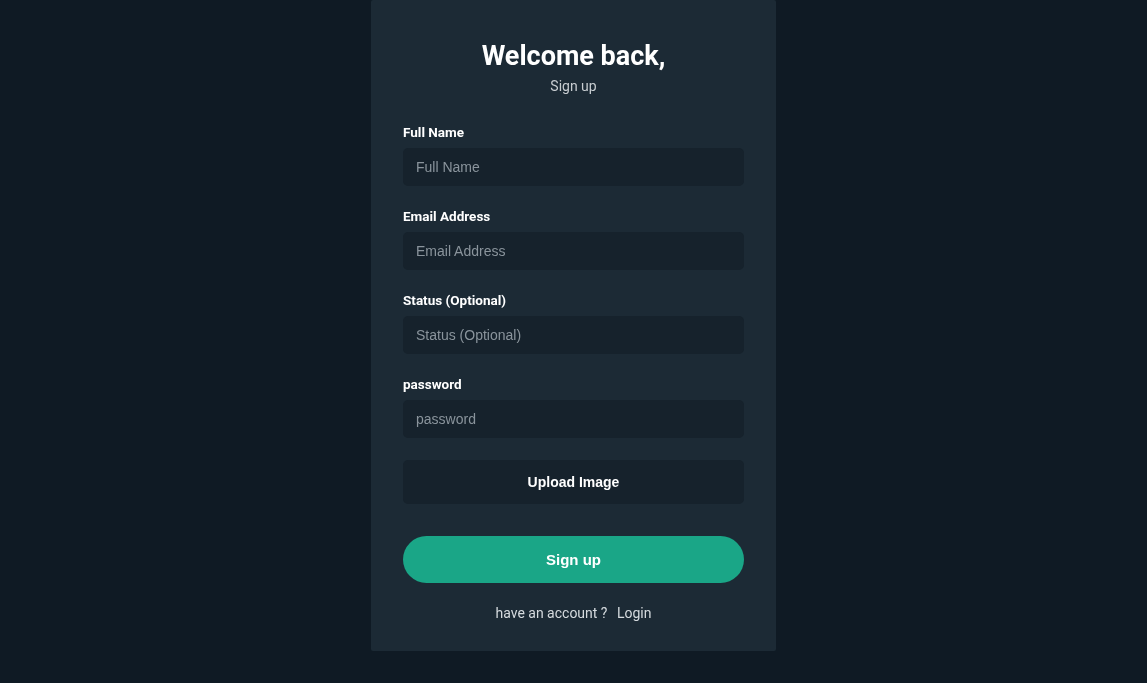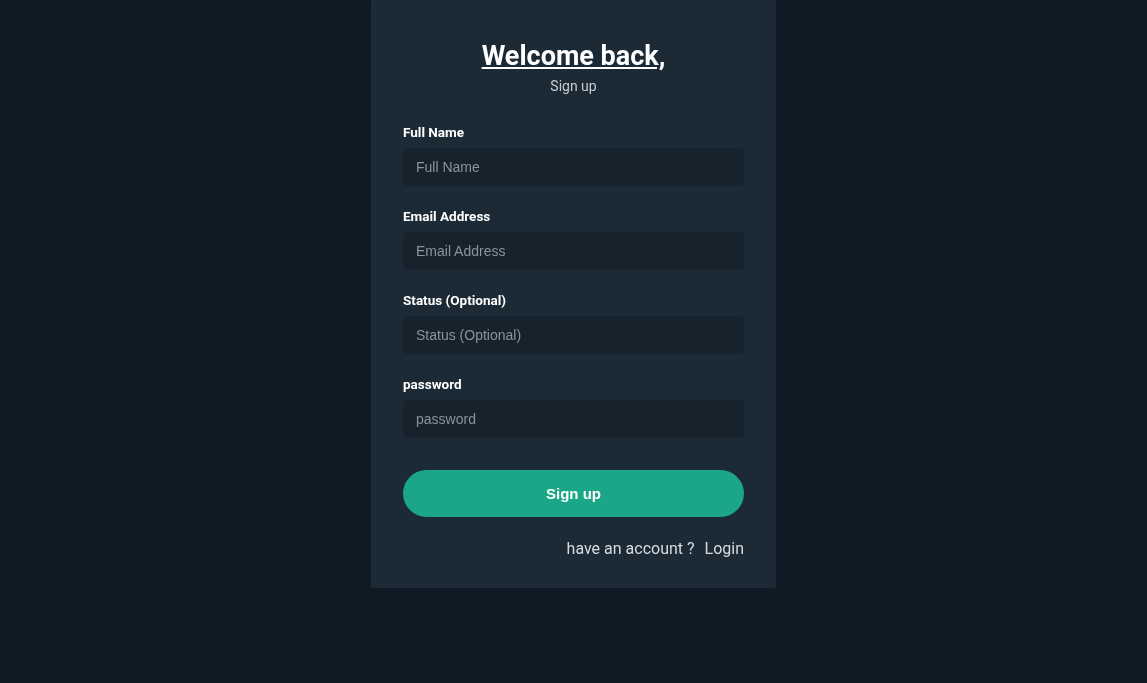--- a/index.html
+++ b/index.html
@@ -26,21 +26,20 @@
     }
     .header {
       text-align: center;
       margin-bottom: 30px;
     }
     .title {
       color: #ffffff;
       font-size: 27px;
       font-weight: 700;
       margin-bottom: 6px;
-      text-decoration: underline;
     }
     .subtitle {
       color: #c8cdd1;
       font-size: 14px;
       font-weight: 400;
     }
     .form-group {
       margin-bottom: 22px;
     }
     .label {
@@ -85,23 +84,23 @@
       color: #ffffff;
       font-size: 15px;
       font-weight: 700;
       text-align: center;
       cursor: pointer;
       outline: none;
       margin-top: 10px;
       margin-bottom: 22px;
     }
     .footer {
-      text-align: right;
+      text-align: center;
       color: #d6dbdf;
-      font-size: 16px;
+      font-size: 14px;
     }
     .footer-link {
       color: #d6dbdf;
       cursor: pointer;
       margin-left: 6px;
     }
   </style>
 </head>
 <body>
 
@@ -125,20 +124,21 @@
     <label class="label">Status (Optional)</label>
     <input type="text" class="input" placeholder="Status (Optional)" style="">
   </div>
 
   <div class="form-group">
     <label class="label">password</label>
     <input type="password" class="input" placeholder="password" style="">
   </div>
 
   <div class="form-group">
+    <button type="button" class="upload-btn">Upload Image</button>
   </div>
 
   <button type="submit" class="submit-btn">Sign up</button>
 
   <div class="footer">
     <span>have an account ?</span>
     <span class="footer-link">Login</span>
   </div>
 </div>
 

